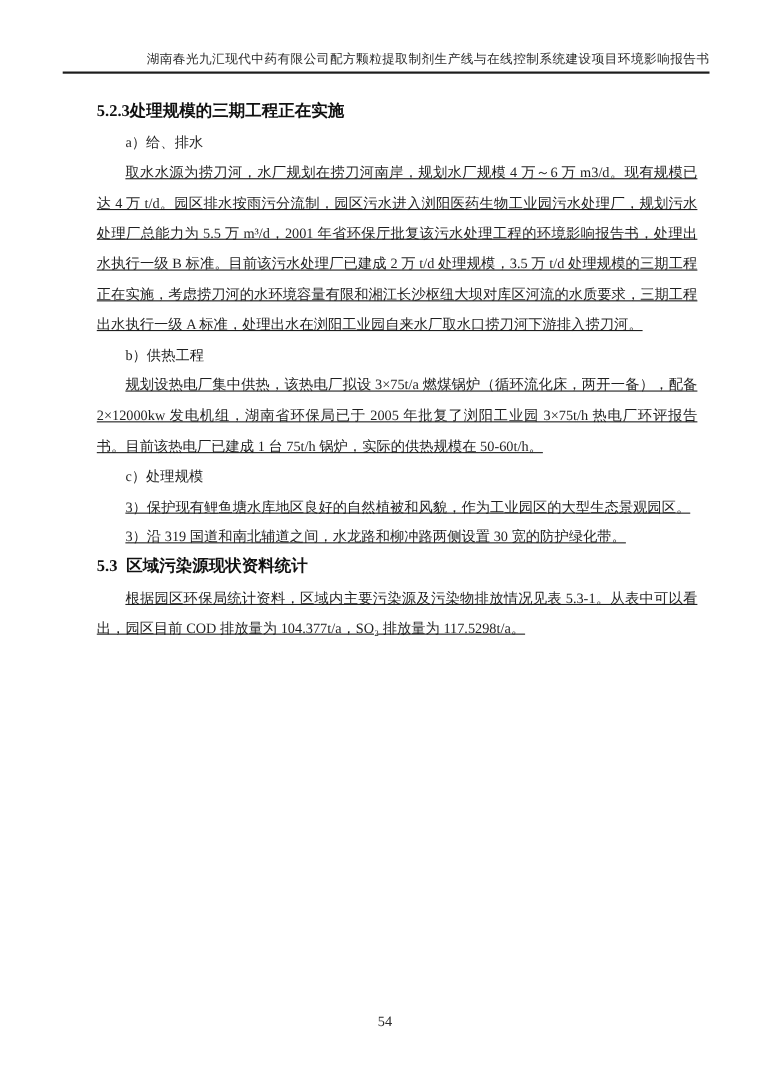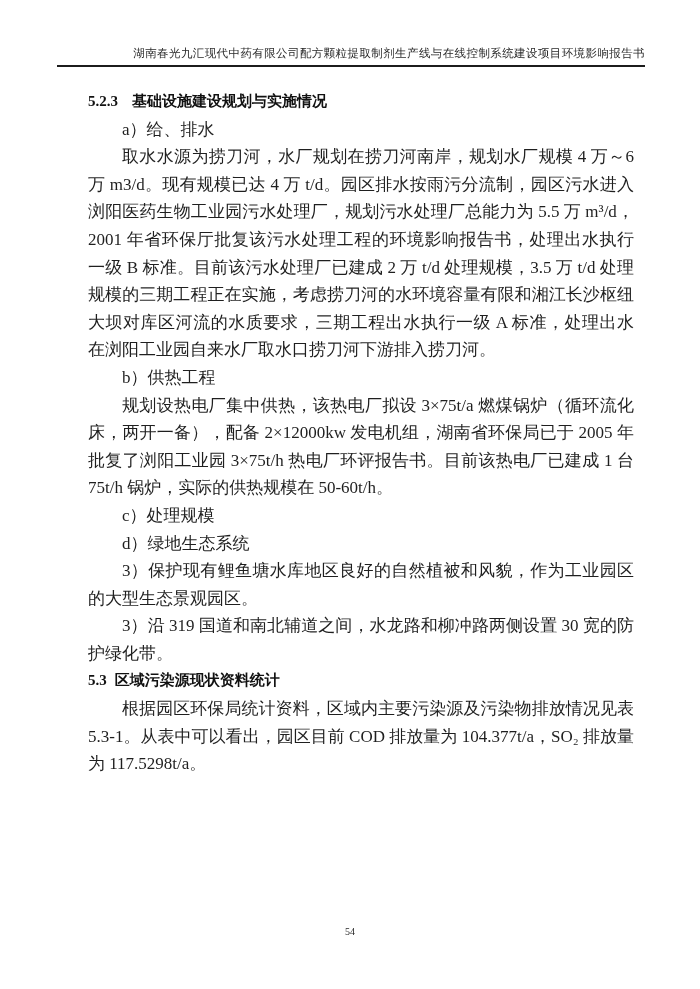--- a/index.html
+++ b/index.html
@@ -31,74 +31,73 @@
     right: 55px;
     border-top: 2px solid #1c1c1c;
   }
   .content {
     position: absolute;
     top: 88px;
     left: 88px;
     width: 546px;
   }
   .block {
-    font-size: 17px;
+    font-size: 13px;
     line-height: 27.6px;
     text-align: justify;
     color: #1f1f1f;
   }
-  .para { text-indent: 2em; }
+  .para { text-indent: 2em; text-decoration: underline; }
   .sub-item { text-indent: 2em; }
   .heading {
     font-weight: bold;
     font-size: 15px;
     line-height: 27.6px;
     color: #111;
     text-align: left;
   }
-  .heading .sec-num { margin-right: 14px; }
+  .heading .sec-num { margin-right: 0; }
   .heading.h53 .sec-num { margin-right: 8px; }
   .page-number {
     position: absolute;
     bottom: 52px;
     left: 0;
     right: 0;
     text-align: center;
-    font-size: 10px;
+    font-size: 13px;
     color: #2a2a2a;
   }
 </style>
 </head>
 <body>
 
 <div class="page">
 
   <div class="doc-header">
     <span>湖南春光九汇现代中药有限公司配方颗粒提取制剂生产线与在线控制系统建设项目环境影响报告书</span>
   </div>
   <div class="header-rule"></div>
 
   <div class="content">
 
     <div class="block heading">
-      <span class="sec-num">5.2.3</span><span>基础设施建设规划与实施情况</span>
+      <span class="sec-num">5.2.3</span><span>处理规模的三期工程正在实施</span>
     </div>
 
     <div class="block sub-item">a）给、排水</div>
 
     <div class="block para">取水水源为捞刀河，水厂规划在捞刀河南岸，规划水厂规模 4 万～6 万 m3/d。现有规模已达 4 万 t/d。园区排水按雨污分流制，园区污水进入浏阳医药生物工业园污水处理厂，规划污水处理厂总能力为 5.5 万 m³/d，2001 年省环保厅批复该污水处理工程的环境影响报告书，处理出水执行一级 B 标准。目前该污水处理厂已建成 2 万 t/d 处理规模，3.5 万 t/d 处理规模的三期工程正在实施，考虑捞刀河的水环境容量有限和湘江长沙枢纽大坝对库区河流的水质要求，三期工程出水执行一级 A 标准，处理出水在浏阳工业园自来水厂取水口捞刀河下游排入捞刀河。</div>
 
     <div class="block sub-item">b）供热工程</div>
 
     <div class="block para">规划设热电厂集中供热，该热电厂拟设 3×75t/a 燃煤锅炉（循环流化床，两开一备），配备 2×12000kw 发电机组，湖南省环保局已于 2005 年批复了浏阳工业园 3×75t/h 热电厂环评报告书。目前该热电厂已建成 1 台 75t/h 锅炉，实际的供热规模在 50-60t/h。</div>
 
     <div class="block sub-item">c）处理规模</div>
 
 
-    <div class="block sub-item">d）绿地生态系统</div>
 
     <div class="block para">3）保护现有鲤鱼塘水库地区良好的自然植被和风貌，作为工业园区的大型生态景观园区。</div>
 
 
     <div class="block para">3）沿 319 国道和南北辅道之间，水龙路和柳冲路两侧设置 30 宽的防护绿化带。</div>
 
     <div class="block heading h53">
       <span class="sec-num">5.3</span><span>区域污染源现状资料统计</span>
     </div>
 

